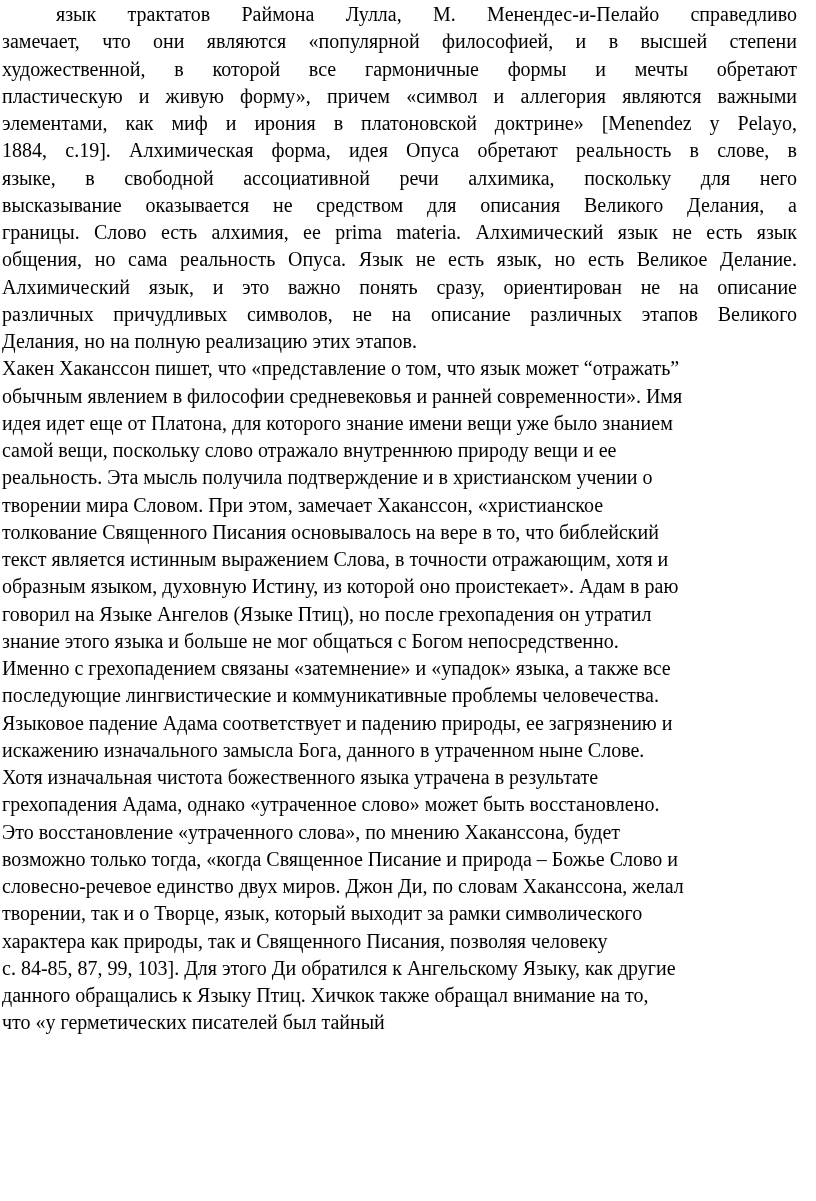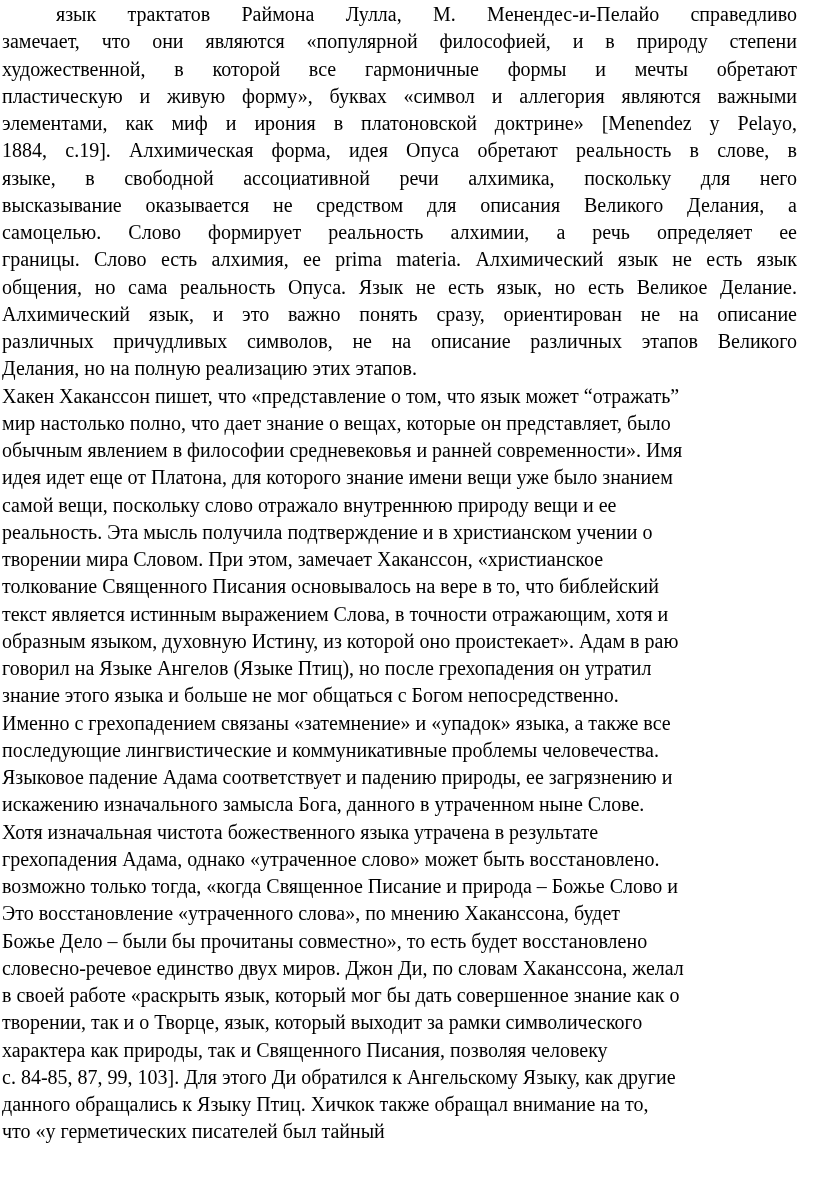--- a/index.html
+++ b/index.html
@@ -41,57 +41,53 @@
   .line.indent {
     text-indent: 54px;
   }
 </style>
 </head>
 <body>
 
 <div class="page">
   <div class="para" id="para-0">
       <div class="line stretch indent">язык трактатов Раймона Лулла, М. Менендес-и-Пелайо справедливо</div>
-      <div class="line stretch">замечает, что они являются «популярной философией, и в природу степени</div>
+      <div class="line stretch">замечает, что они являются «популярной философией, и в высшей степени</div>
       <div class="line stretch">художественной, в которой все гармоничные формы и мечты обретают</div>
-      <div class="line stretch">пластическую и живую форму», буквах «символ и аллегория являются важными</div>
+      <div class="line stretch">пластическую и живую форму», причем «символ и аллегория являются важными</div>
       <div class="line stretch">элементами, как миф и ирония в платоновской доктрине» [Menendez y Pelayo,</div>
       <div class="line stretch">1884, с.19]. Алхимическая форма, идея Опуса обретают реальность в слове, в</div>
       <div class="line stretch">языке, в свободной ассоциативной речи алхимика, поскольку для него</div>
       <div class="line stretch">высказывание оказывается не средством для описания Великого Делания, а</div>
-      <div class="line stretch">самоцелью. Слово формирует реальность алхимии, а речь определяет ее</div>
       <div class="line stretch">границы. Слово есть алхимия, ее prima materia. Алхимический язык не есть язык</div>
       <div class="line stretch">общения, но сама реальность Опуса. Язык не есть язык, но есть Великое Делание.</div>
       <div class="line stretch">Алхимический язык, и это важно понять сразу, ориентирован не на описание</div>
       <div class="line stretch">различных причудливых символов, не на описание различных этапов Великого</div>
       <div class="line ragged">Делания, но на полную реализацию этих этапов.</div>
     </div>
   <div class="para" id="para-1">
       <div class="line ragged">Хакен Хаканссон пишет, что «представление о том, что язык может “отражать”</div>
-      <div class="line ragged">мир настолько полно, что дает знание о вещах, которые он представляет, было</div>
       <div class="line ragged">обычным явлением в философии средневековья и ранней современности». Имя</div>
       <div class="line ragged">идея идет еще от Платона, для которого знание имени вещи уже было знанием</div>
       <div class="line ragged">самой вещи, поскольку слово отражало внутреннюю природу вещи и ее</div>
       <div class="line ragged">реальность. Эта мысль получила подтверждение и в христианском учении о</div>
       <div class="line ragged">творении мира Словом. При этом, замечает Хаканссон, «христианское</div>
       <div class="line ragged">толкование Священного Писания основывалось на вере в то, что библейский</div>
       <div class="line ragged">текст является истинным выражением Слова, в точности отражающим, хотя и</div>
       <div class="line ragged">образным языком, духовную Истину, из которой оно проистекает». Адам в раю</div>
       <div class="line ragged">говорил на Языке Ангелов (Языке Птиц), но после грехопадения он утратил</div>
       <div class="line ragged">знание этого языка и больше не мог общаться с Богом непосредственно.</div>
       <div class="line ragged">Именно с грехопадением связаны «затемнение» и «упадок» языка, а также все</div>
       <div class="line ragged">последующие лингвистические и коммуникативные проблемы человечества.</div>
       <div class="line ragged">Языковое падение Адама соответствует и падению природы, ее загрязнению и</div>
       <div class="line ragged">искажению изначального замысла Бога, данного в утраченном ныне Слове.</div>
       <div class="line ragged">Хотя изначальная чистота божественного языка утрачена в результате</div>
       <div class="line ragged">грехопадения Адама, однако «утраченное слово» может быть восстановлено.</div>
+      <div class="line ragged">Это восстановление «утраченного слова», по мнению Хаканссона, будет</div>
       <div class="line ragged">возможно только тогда, «когда Священное Писание и природа – Божье Слово и</div>
-      <div class="line ragged">Это восстановление «утраченного слова», по мнению Хаканссона, будет</div>
-      <div class="line ragged">Божье Дело – были бы прочитаны совместно», то есть будет восстановлено</div>
       <div class="line ragged">словесно-речевое единство двух миров. Джон Ди, по словам Хаканссона, желал</div>
-      <div class="line ragged">в своей работе «раскрыть язык, который мог бы дать совершенное знание как о</div>
       <div class="line ragged">творении, так и о Творце, язык, который выходит за рамки символического</div>
       <div class="line ragged">характера как природы, так и Священного Писания, позволяя человеку</div>
       <div class="line ragged">с. 84-85, 87, 99, 103]. Для этого Ди обратился к Ангельскому Языку, как другие</div>
       <div class="line ragged">данного обращались к Языку Птиц. Хичкок также обращал внимание на то,</div>
       <div class="line ragged">что «у герметических писателей был тайный</div>
     </div>
 </div>
 
 </body></html>

